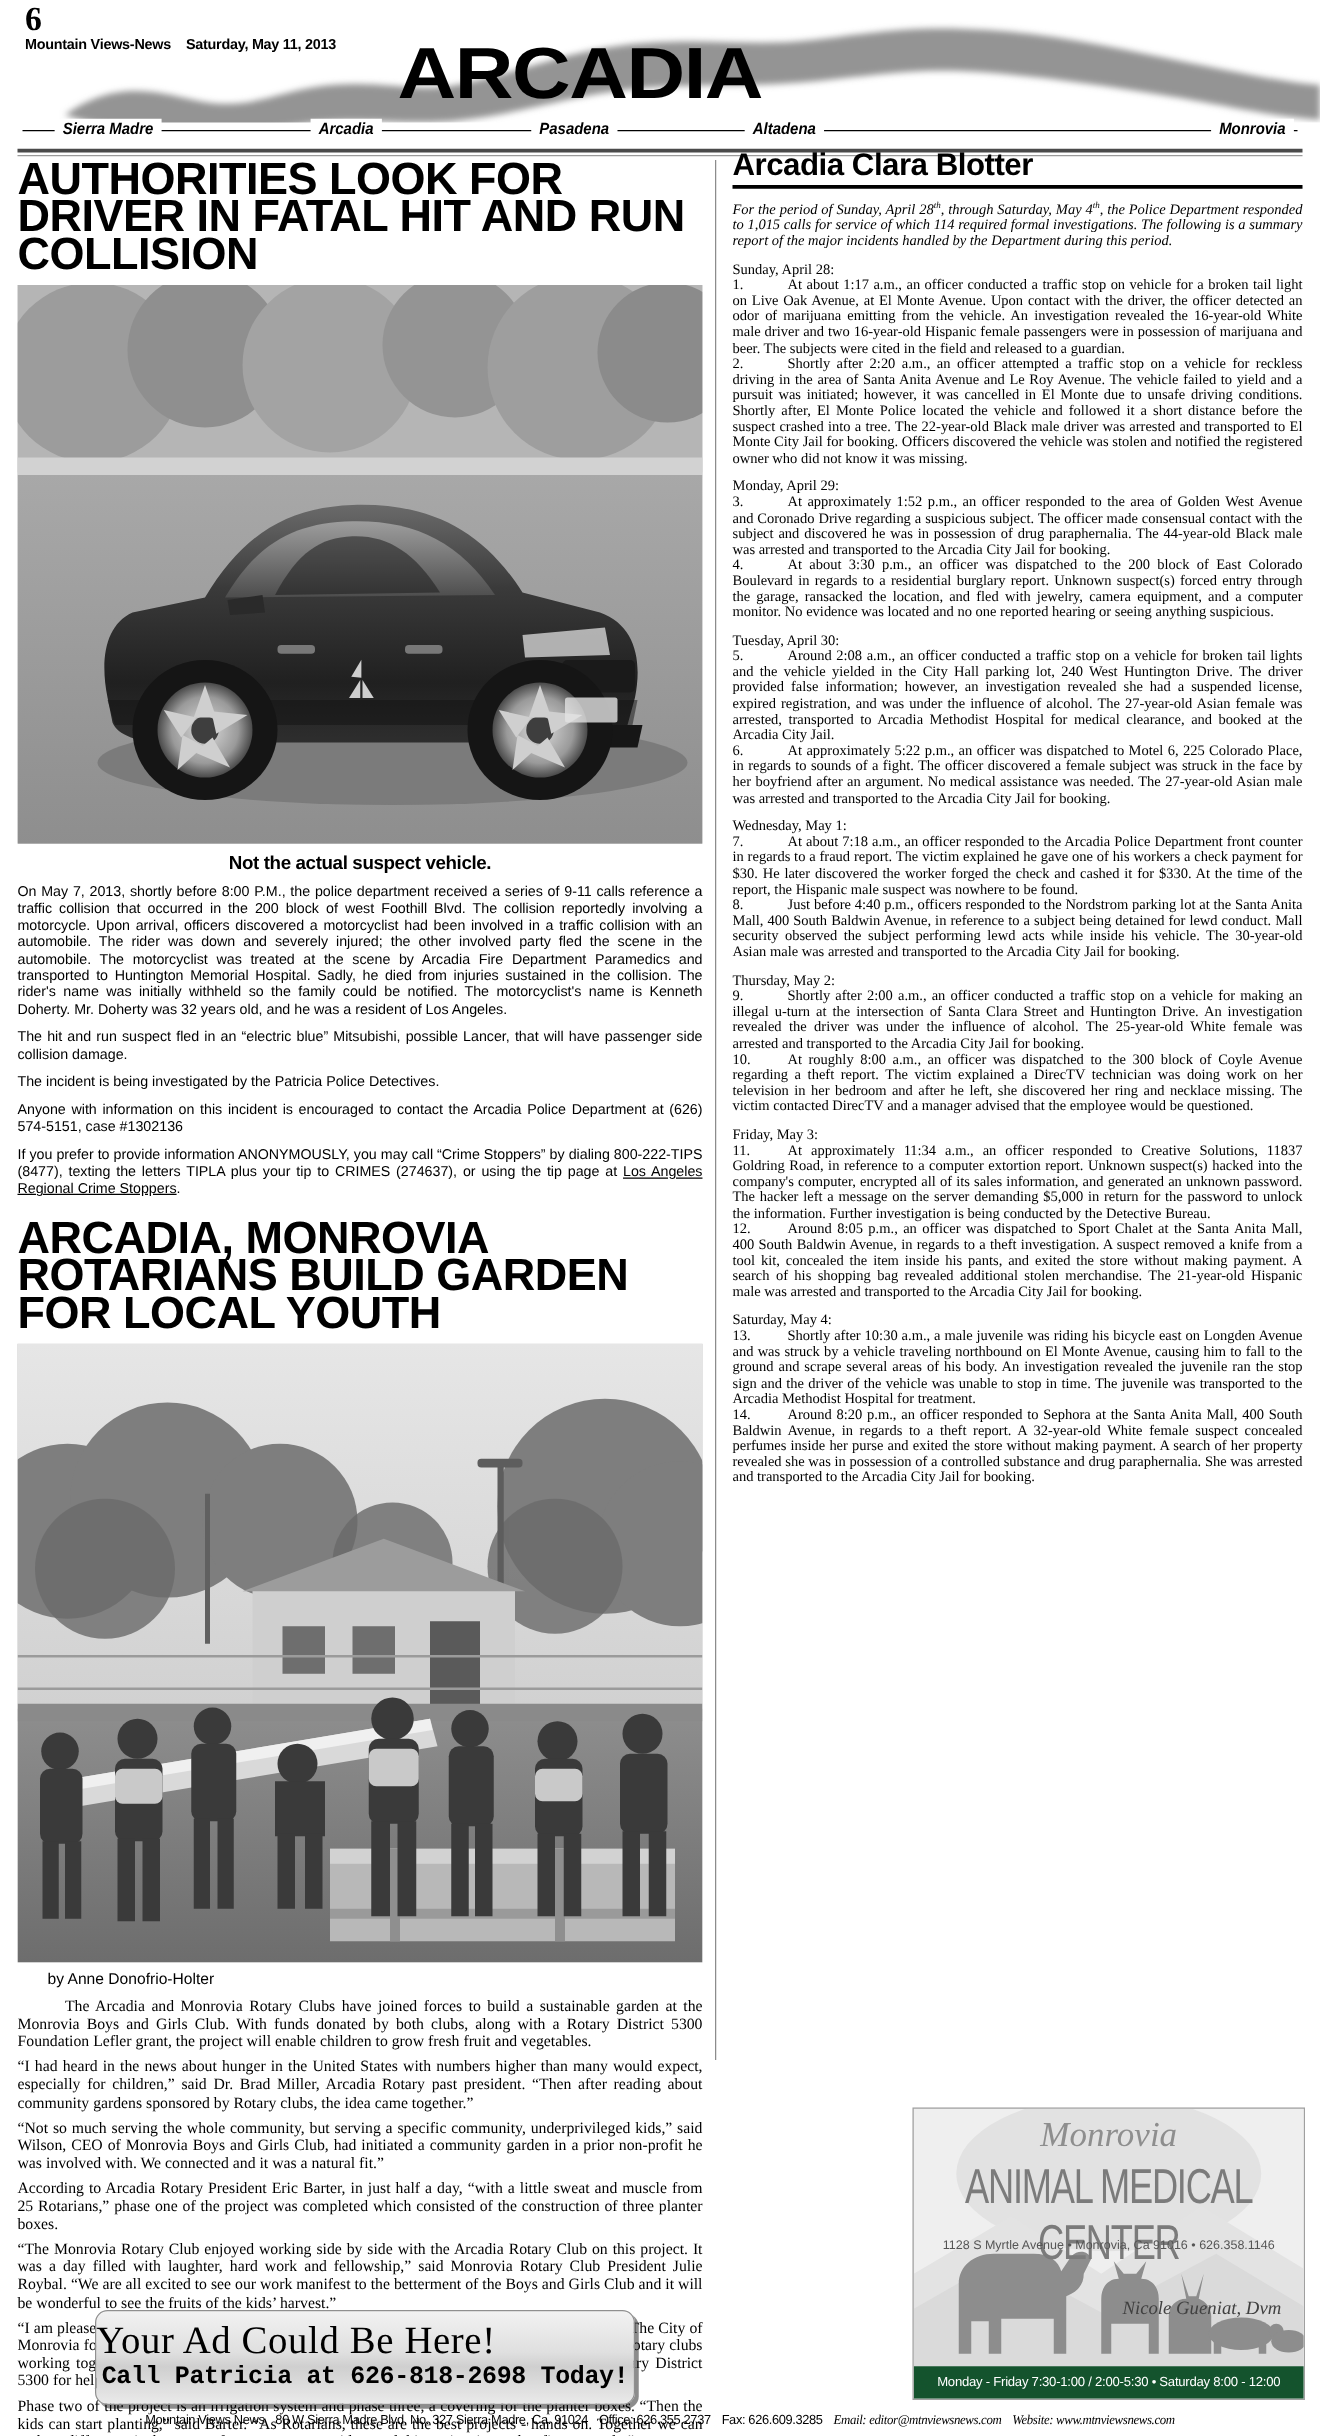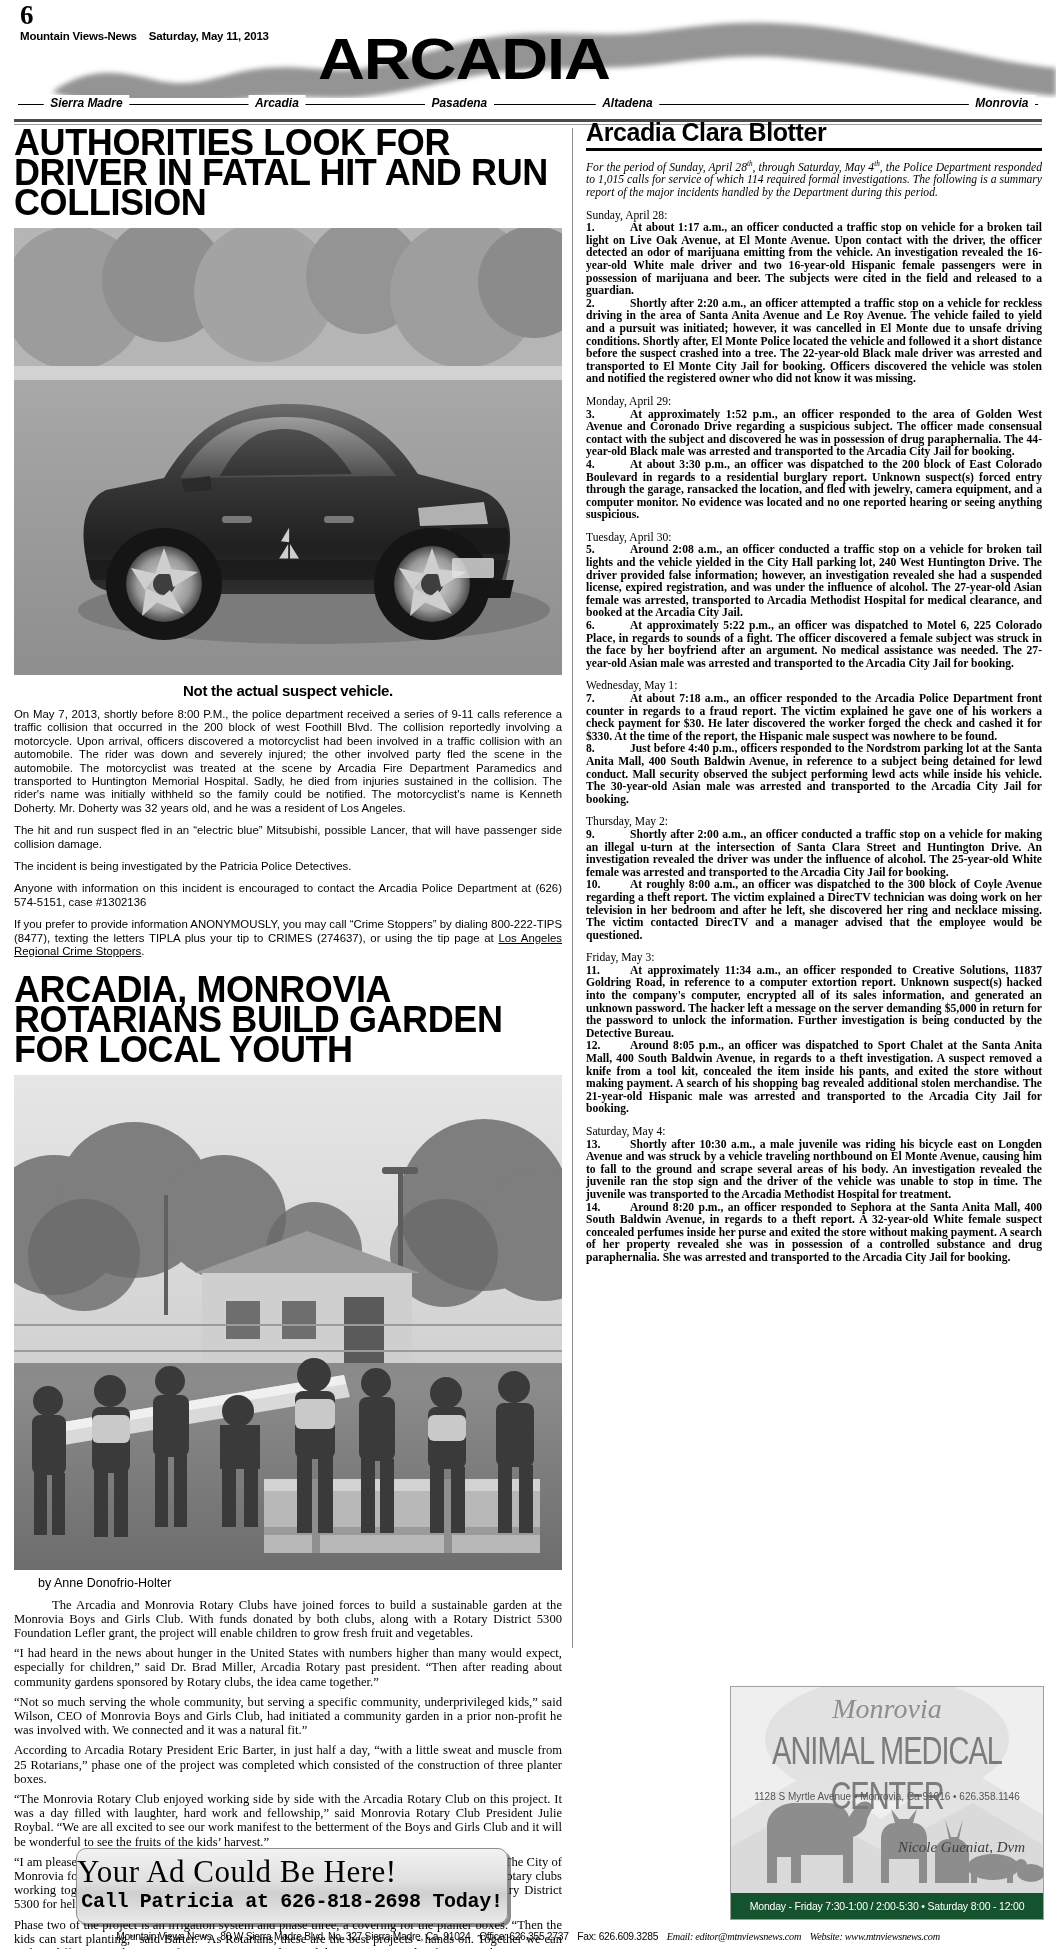--- a/index.html
+++ b/index.html
@@ -31,21 +31,21 @@
   p.body-s .u{text-decoration:underline;}
   .byline{font-size:12.5px;margin:6px 0 8px 0;padding-left:24px;}
   p.serif{font-family:"Liberation Serif",serif;font-size:12.6px;line-height:14.2px;text-align:justify;margin:0 0 6px 0;}
   p.serif.ind{text-indent:38px;}
 
   
   .blot-title{font-family:"Liberation Sans",sans-serif;font-weight:bold;font-size:25px;line-height:28px;margin:0 0 2px 0;letter-spacing:-0.4px;}
   .blot-rule{border-top:3px solid #000;margin:0 0 7px 0;}
   p.blot-lead{font-family:"Liberation Serif",serif;font-style:italic;font-size:11.6px;line-height:12.6px;text-align:justify;margin:0 0 10px 0;}
   .blot-day{font-family:"Liberation Serif",serif;font-size:11.6px;line-height:12.6px;margin:10px 0 0 0;}
-  p.blot{font-family:"Liberation Serif",serif;font-size:11.6px;line-height:12.6px;text-align:justify;margin:0;font-weight:bold;}
+  p.blot{font-family:"Liberation Serif",serif;font-size:11.6px;line-height:12.6px;text-align:justify;margin:0;}
   p.blot .num{display:inline-block;width:44px;}
   sup{font-size:.62em;vertical-align:super;}
 
   
   .ad-yours{position:absolute;left:76px;top:1848px;width:430px;height:74px;
     background:linear-gradient(180deg,#f2f2f2 0%,#dfdfdf 45%,#cfcfcf 60%,#eaeaea 100%);
     border:1px solid #8f8f8f;border-radius:10px;box-shadow:3px 3px 0 rgba(0,0,0,.45);}
   .ad-yours .l1{font-family:"Liberation Serif",serif;font-weight:normal;font-size:31px;line-height:36px;padding-top:5px;letter-spacing:.5px;}
   .ad-yours .l2{text-align:center;font-family:Liberation Mono, monospace;font-weight:bold;font-size:20px;line-height:23px;letter-spacing:-0.3px;}
 

